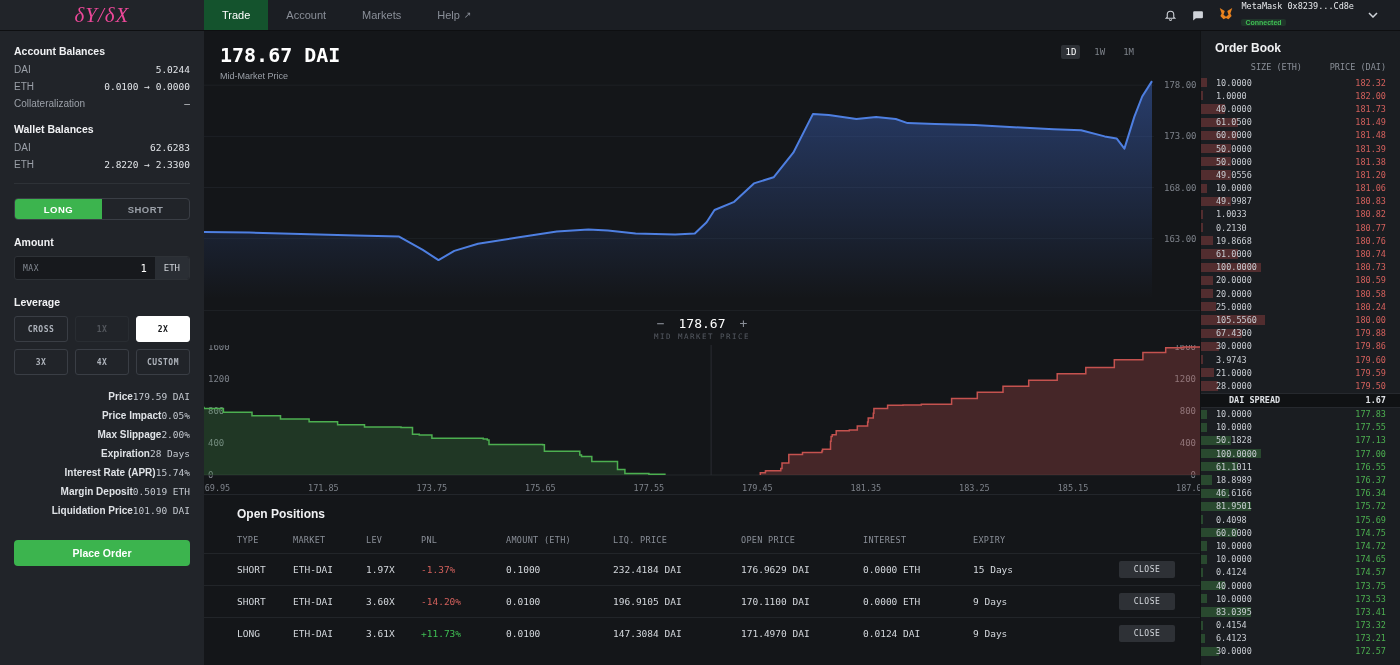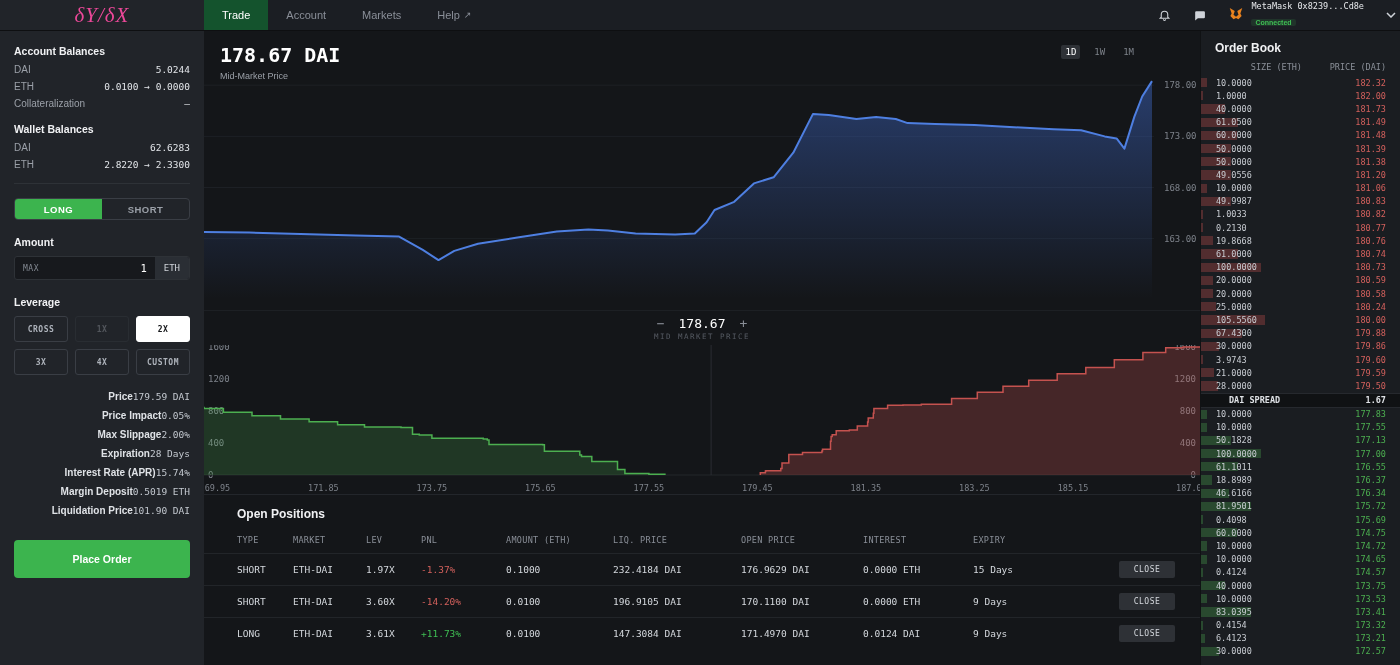--- a/index.html
+++ b/index.html
@@ -5,21 +5,21 @@
 *{box-sizing:border-box;margin:0;padding:0}
 html,body{width:1400px;height:665px;overflow:hidden}
 body{background:#141619;font-family:"Liberation Sans",sans-serif;color:#e6e8eb}
 
 .topbar{display:flex;height:31px;background:#1b1e23;align-items:stretch;border-bottom:1px solid #0e0f11}
 .logo{width:204px;background:#212429;color:#ec4899;font-family:"Liberation Serif",serif;font-style:italic;font-size:21px;display:flex;align-items:center;justify-content:center;letter-spacing:1px;cursor:pointer}
 .tabs{display:flex}
 .tab{padding:0 18px;display:flex;align-items:center;gap:4px;font-size:11px;color:#8a8f98;cursor:pointer}
 .tab.active{background:#14532d;color:#fff}
 .tab .ext{font-size:9px;color:#8a8f98}
-.topbar-right{margin-left:auto;display:flex;align-items:center;gap:22px;padding-right:4px}
+.topbar-right{margin-left:auto;display:flex;align-items:center;gap:14px;padding-right:22px}
 .icon-btn{background:none;border:0;cursor:pointer;display:flex;align-items:center}
 .wallet{display:flex;align-items:center;gap:7px;cursor:pointer}
 .wallet-addr{font-size:8.5px;color:#e6e8eb;font-family:"DejaVu Sans Mono",monospace}
 .wallet-status{display:inline-block;font-size:7px;font-weight:700;color:#3fbf54;background:rgba(63,191,84,.14);padding:0 4px;border-radius:2px;margin-top:1px}
 
 .app-body{display:flex;height:634px}
 .sidebar{width:204px;background:#212429;padding:0 14px}
 .main{width:996px;position:relative;background:#141619}
 .orderbook{width:200px;background:#1a1d21;border-left:1px solid #101214}
 
@@ -37,21 +37,21 @@
 .amt-input{flex:1;min-width:0;background:transparent;border:0;outline:none;color:#fff;text-align:right;font-family:"DejaVu Sans Mono",monospace;font-size:10.5px;padding-right:8px}
 .unit{background:#2a2e34;height:100%;display:flex;align-items:center;padding:0 9px;font-size:9px;color:#cfd3d9;font-family:"DejaVu Sans Mono",monospace}
 .lev-grid{display:grid;grid-template-columns:repeat(3,1fr);gap:7px}
 .lev-btn{height:26px;border-radius:3px;border:1px solid #3a3e45;background:transparent;color:#aeb3bb;font-size:8px;font-weight:700;letter-spacing:.5px;cursor:pointer;font-family:"DejaVu Sans Mono",monospace}
 .lev-btn.selected{background:#fff;color:#15171a;border-color:#fff}
 .lev-btn.disabled{opacity:.35}
 .summary{margin-top:16px}
 .sum-row{display:flex;justify-content:flex-end;margin:8px 0;font-size:10px;align-items:center}
 .sum-label{font-weight:700;color:#dfe2e6}
 .sum-value{font-family:"DejaVu Sans Mono",monospace;color:#c3c8cf;font-size:9.5px}
-.place-order{width:100%;height:38px;background:#3cb44e;color:#fff;font-weight:700;font-size:10.5px;border:0;border-radius:4px;margin-top:16px;cursor:pointer}
+.place-order{width:100%;height:26px;background:#3cb44e;color:#fff;font-weight:700;font-size:10.5px;border:0;border-radius:4px;margin-top:16px;cursor:pointer}
 
 .price-section{height:279px;position:relative}
 #priceSvg{display:block}
 .chart-header{position:absolute;top:12px;left:16px}
 .big-price{font-size:20px;font-weight:700;color:#fff;font-family:"DejaVu Sans Mono",monospace}
 .big-sub{font-size:9px;color:#9ba0a8;margin-top:4px}
 .timeframes{position:absolute;top:14px;right:62px;display:flex;gap:10px;align-items:center}
 .tf{font-size:9px;color:#7d828a;font-family:"DejaVu Sans Mono",monospace;cursor:pointer;padding:2px 4px;border-radius:2px}
 .tf.active{background:#2e3136;color:#fff}
 .time-axis{position:absolute;top:263px;left:0;width:950px;height:14px}

